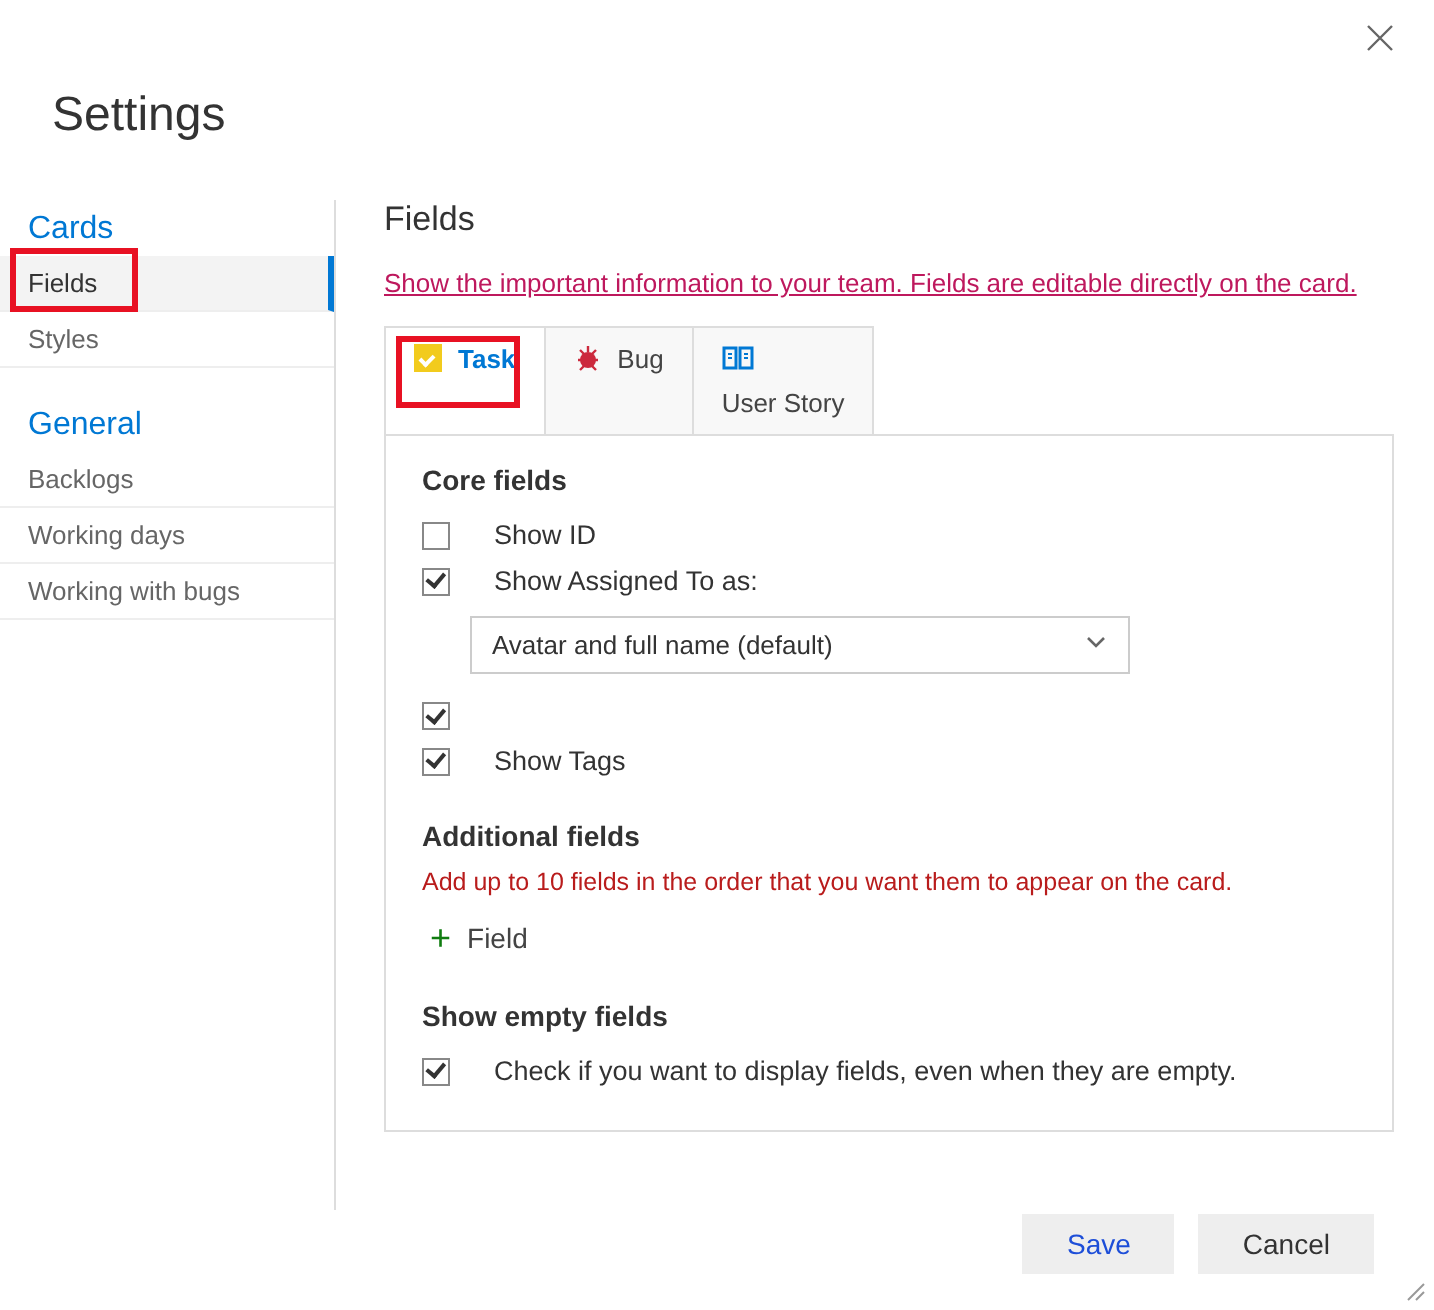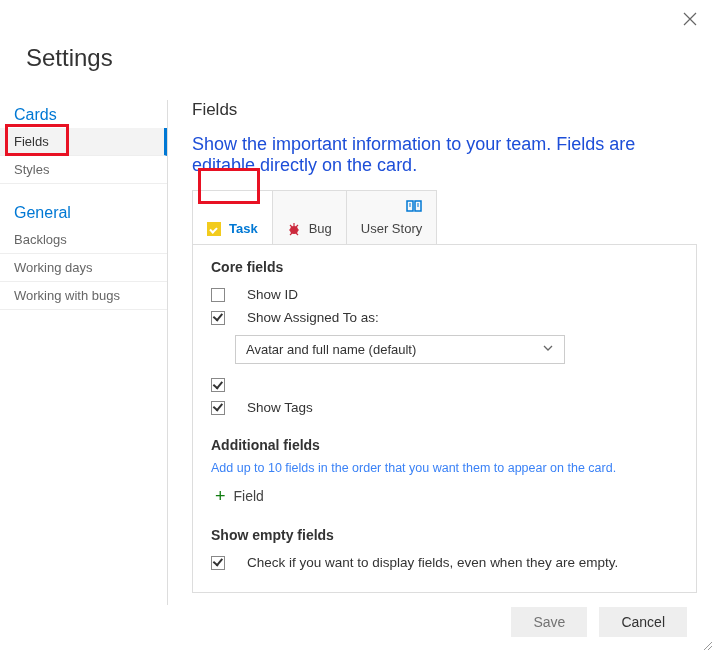--- a/index.html
+++ b/index.html
@@ -73,34 +73,35 @@
     flex: 1;
     padding: 0 20px 0 24px;
     overflow: auto;
   }
   .main-heading {
     font-size: 17px;
     font-weight: 400;
     color: #333;
   }
   .description {
-    font-size: 18px;
-    color: #1d4ed8;
+    font-size: 13px;
+    color: #be185d;
     margin: 14px 0 14px 0;
+    text-decoration: underline;
   }
   .tabs {
     display: flex;
     border: 1px solid #ddd;
     border-bottom: none;
     width: fit-content;
   }
   .tab {
     padding: 8px 14px;
     display: flex;
-    align-items: flex-end;
+    align-items: flex-start;
     gap: 8px;
     cursor: pointer;
     border-right: 1px solid #ddd;
     font-size: 13px;
   }
   .tab:last-child { border-right: none; flex-direction: column; }
   .tab.active {
     color: #0078d4;
     font-weight: 600;
     background: #fff;
@@ -159,21 +160,21 @@
     font-size: 13px;
     cursor: pointer;
   }
   .chevron {
     width: 12px; height: 12px;
     display: inline-block;
   }
   .chevron svg{display:block;}
   .subtext {
     font-size: 12.5px;
-    color: #3b82f6;
+    color: #b91c1c;
     margin-bottom: 8px;
   }
   .add-field {
     display: inline-flex;
     align-items: center;
     gap: 8px;
     padding: 4px 0 4px 4px;
     color: #444;
     cursor: pointer;
     font-size: 14px;
@@ -194,21 +195,21 @@
   }
   .btn {
     padding: 7px 22px;
     background: #eee;
     border: none;
     font-size: 14px;
     cursor: pointer;
     color: #333;
   }
   .btn.disabled {
-    color: #737373;
+    color: #1d4ed8;
     cursor: default;
   }
   .resize-grip {
     position: absolute;
     bottom: 2px; right: 2px;
     width: 14px; height: 14px;
     color: #999;
     font-size: 14px;
     line-height: 1;
   }

